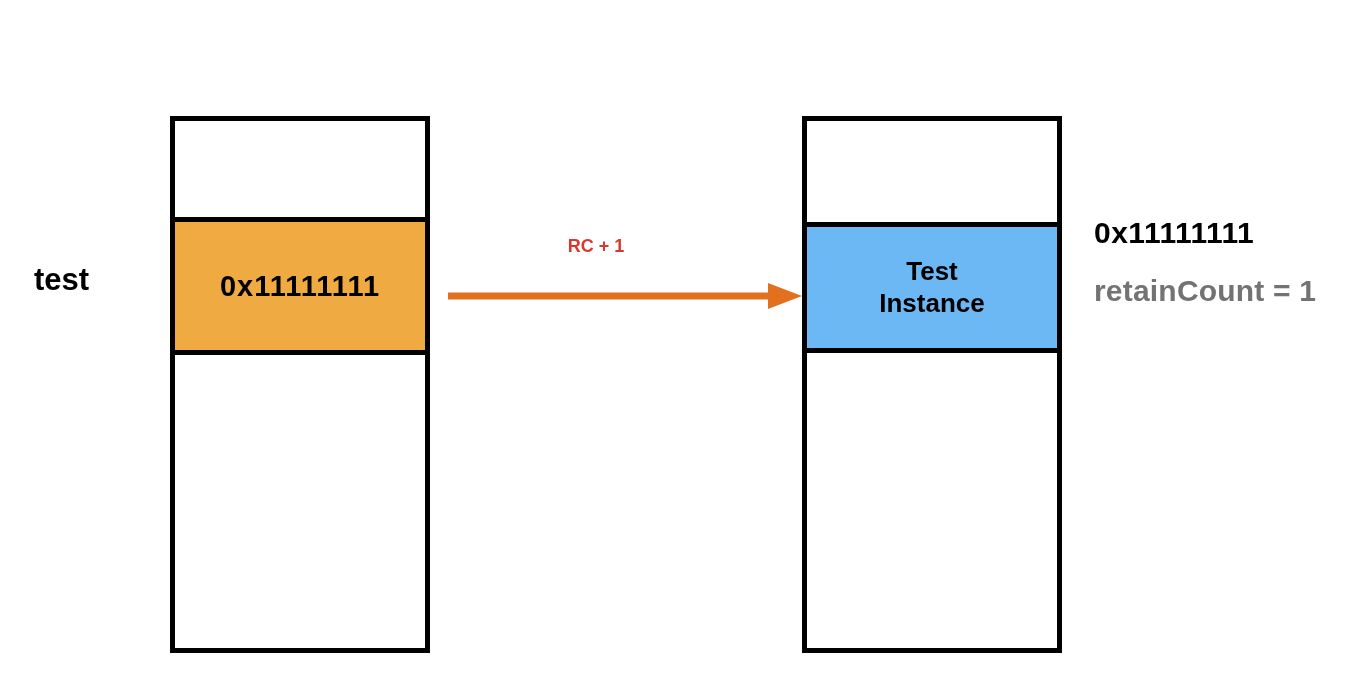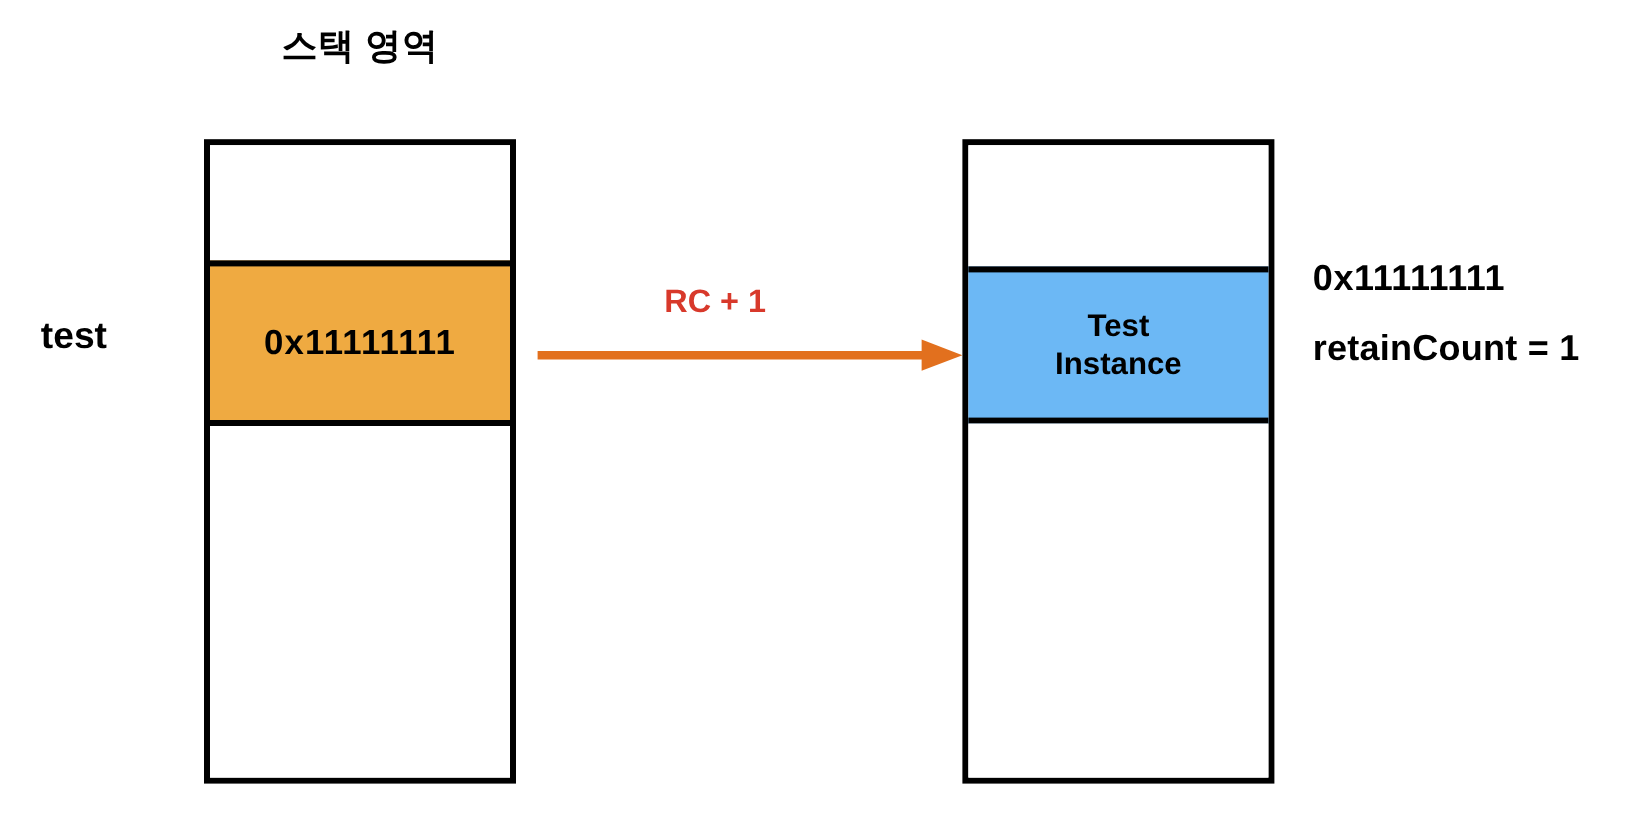--- a/index.html
+++ b/index.html
@@ -124,21 +124,21 @@
     top: 236px;
     width: 356px;
     height: 80px;
   }
   #arrow-caption {
     position: absolute;
     left: 0;
     top: 0;
     width: 300px;
     text-align: center;
-    font-size: 27px;
+    font-size: 18px;
     font-weight: bold;
     color: #D8392B;
     white-space: nowrap;
   }
   #arrow-svg {
     position: absolute;
     left: 0;
     top: 44px;
     width: 356px;
     height: 32px;
@@ -155,31 +155,30 @@
     color: #000000;
     white-space: nowrap;
     letter-spacing: 0.5px;
   }
   #retain-count-label {
     position: absolute;
     left: 1094px;
     top: 274px;
     font-size: 30px;
     font-weight: bold;
-    color: #000000;
+    color: #737373;
     white-space: nowrap;
     letter-spacing: 0.2px;
   }
 </style>
 </head>
 <body>
 
 <div class="canvas">
 
-  <div class="section-title" id="stack-title">스택 영역</div>
 
 
   <div id="variable-label">test</div>
 
   <div class="memory-column" id="stack-column">
     <div class="cell-empty" id="stack-spacer-top"></div>
     <div class="cell-filled" id="stack-pointer-cell">0x11111111</div>
     <div class="cell-empty" id="stack-spacer-bottom"></div>
   </div>
 

